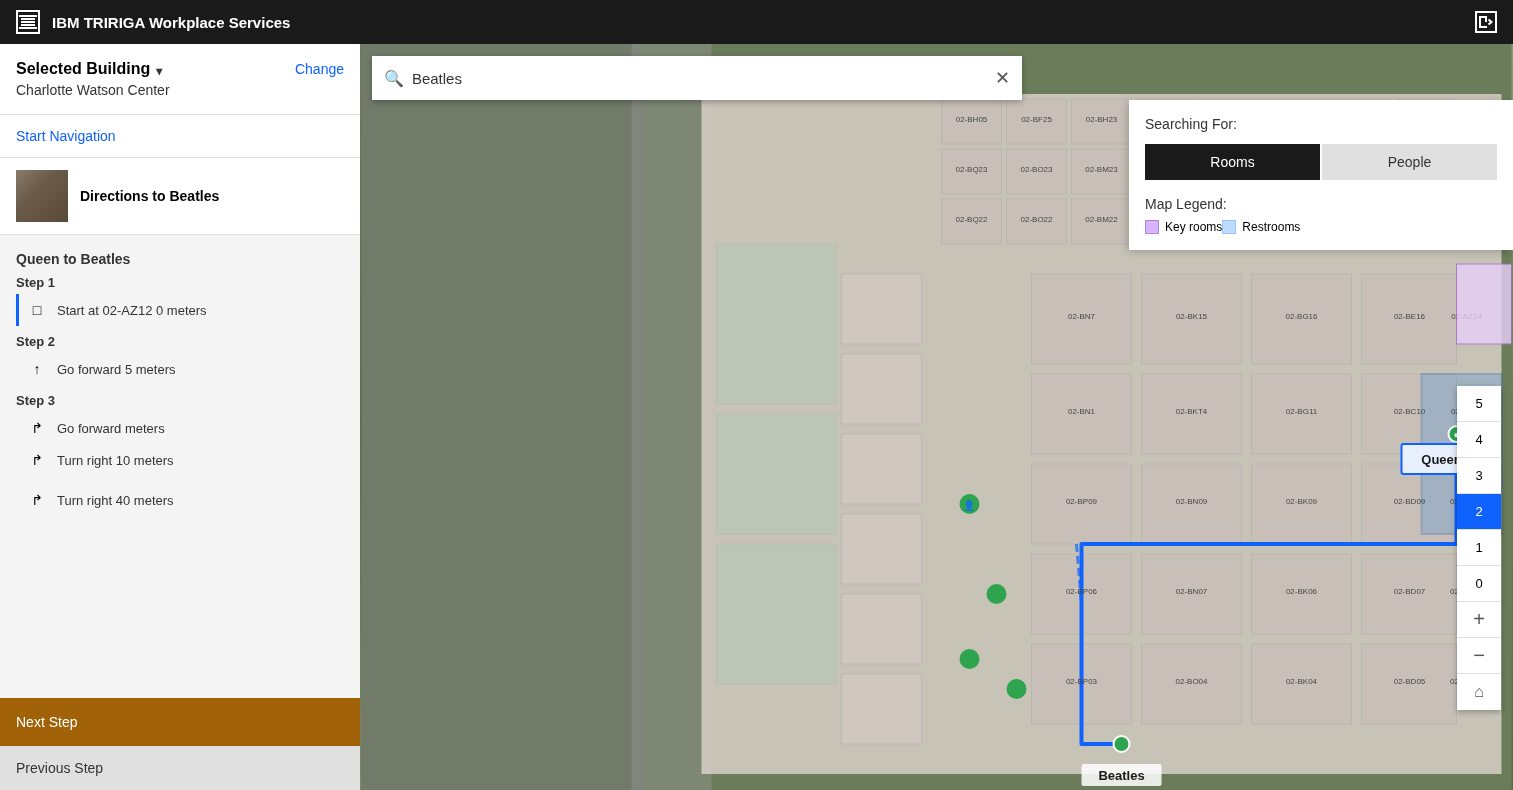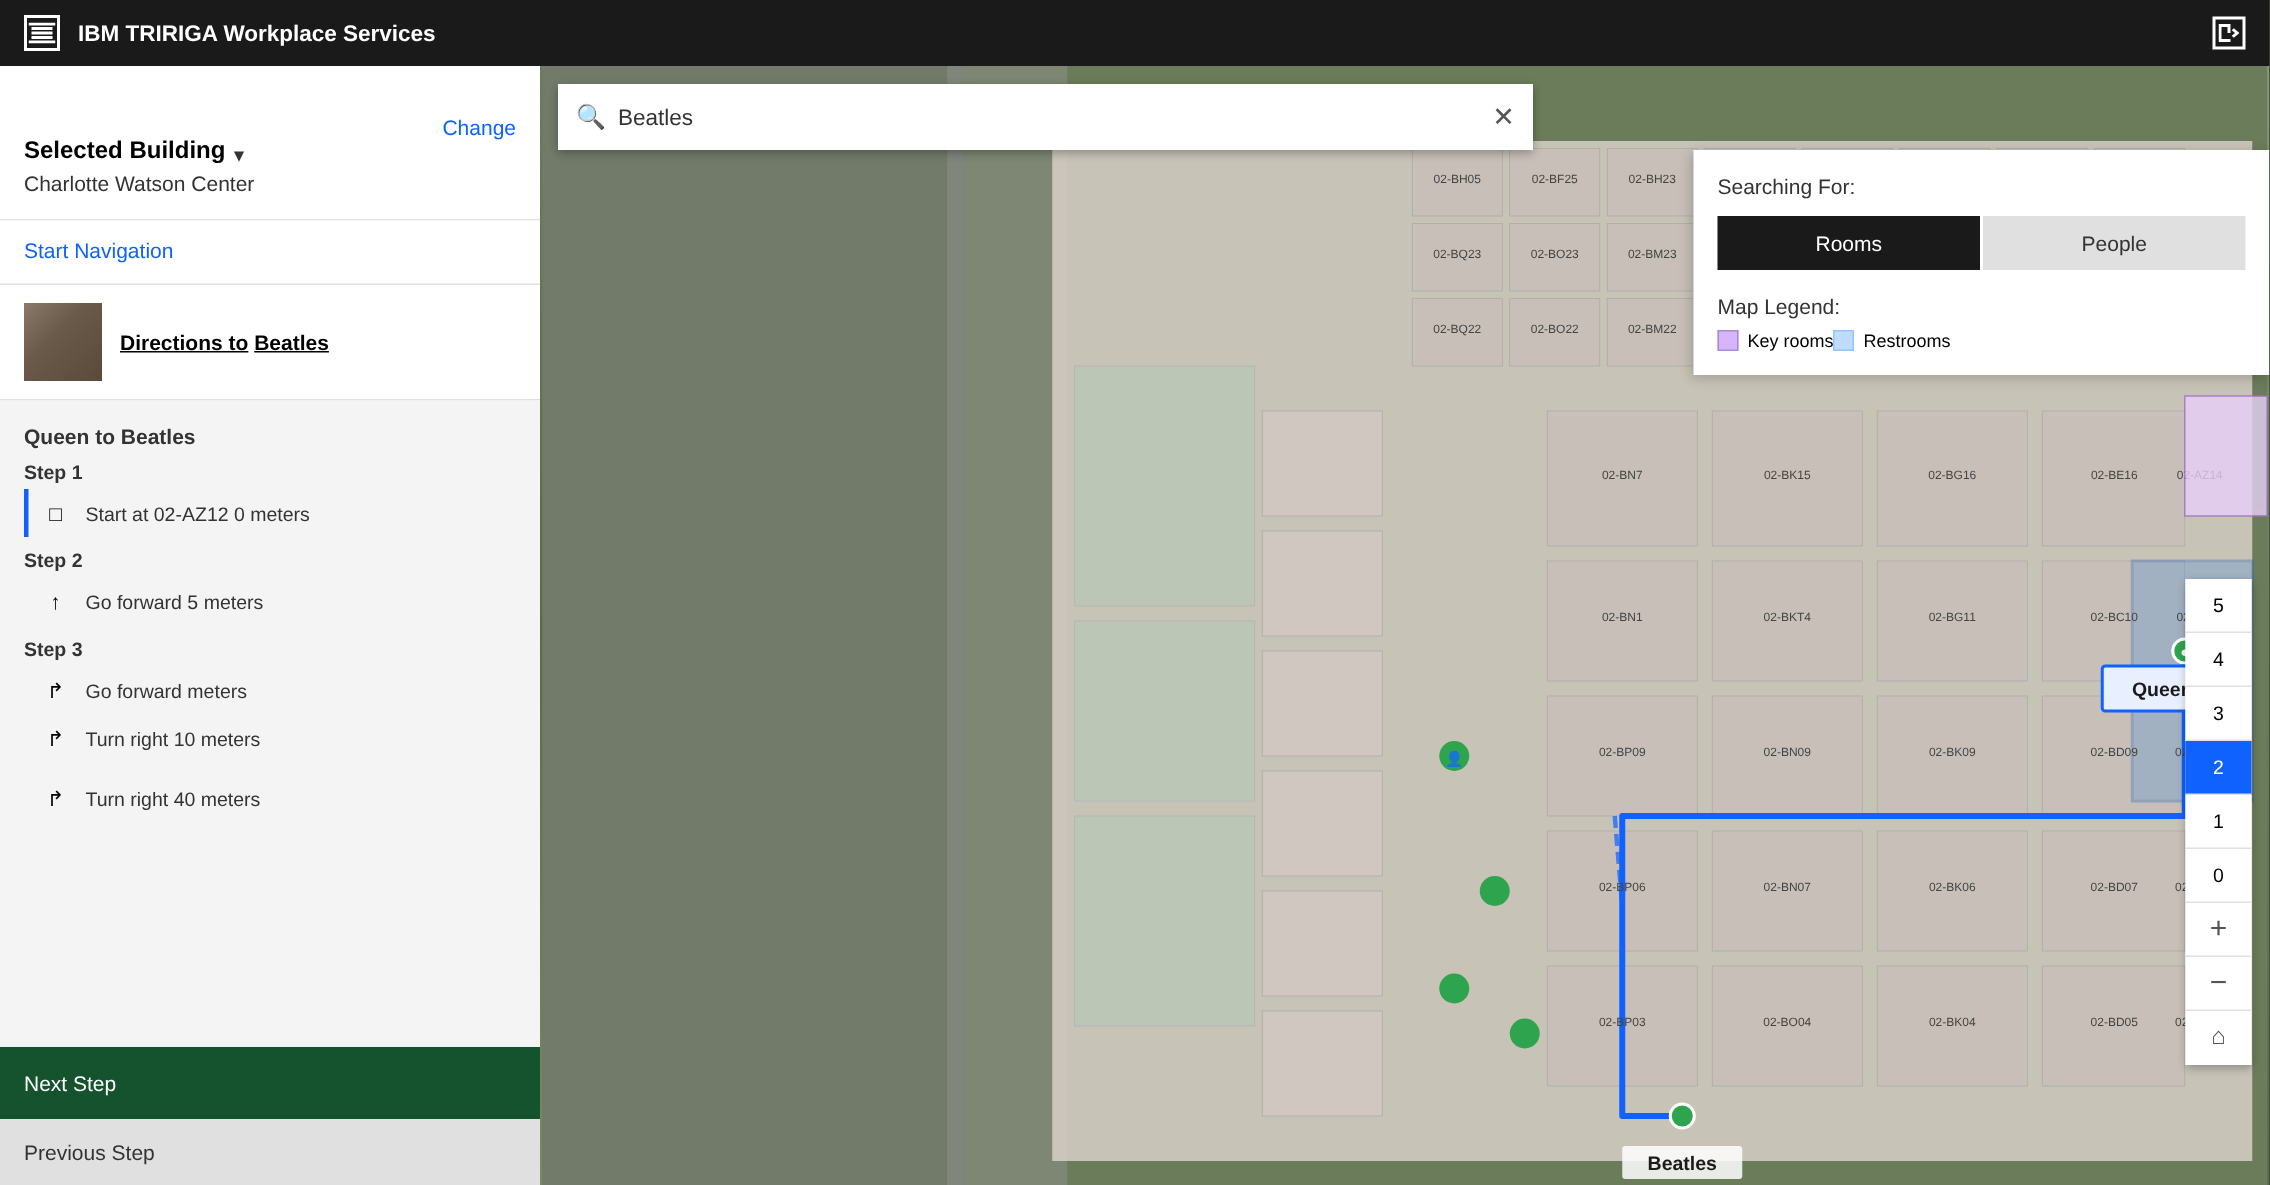--- a/index.html
+++ b/index.html
@@ -63,21 +63,20 @@
       justify-content: space-between;
       align-items: center;
       margin-bottom: 4px;
     }
     #building-header .building-title {
       font-size: 16px;
       font-weight: bold;
       display: flex;
       align-items: flex-end;
       gap: 6px;
-      margin-top: 32px;
     }
     #building-header .building-title .chevron { font-size: 12px; color: #333; }
     #building-header .change-link { color: #0f62fe; font-size: 14px; text-decoration: none; cursor: pointer; }
     #building-header .building-name { font-size: 14px; color: #333; }
 
     
     #exit-nav {
       background: white;
       padding: 12px 16px;
       border-bottom: 1px solid #e0e0e0;
@@ -99,21 +98,21 @@
       background-image: linear-gradient(135deg, #666 0%, #444 100%);
       flex-shrink: 0;
       overflow: hidden;
       position: relative;
     }
     #directions-header .thumb-img {
       width: 100%; height: 100%;
       background: linear-gradient(135deg, #8a7a6a 0%, #6a5a4a 40%, #5a4a3a 100%);
     }
     #directions-header .dir-to { font-size: 14px; }
-    #directions-header .dir-to span { font-weight: bold; text-decoration: underline; }
+    #directions-header .dir-to span { font-weight: bold; }
 
     
     #steps-panel {
       flex: 1;
       overflow-y: auto;
       background: #f4f4f4;
       padding: 16px;
     }
     .route-title { font-size: 14px; font-weight: bold; margin-bottom: 8px; color: #333; }
     .route-summary { font-size: 13px; color: #555; margin-bottom: 16px; }
@@ -134,21 +133,21 @@
       flex-shrink: 0;
       font-size: 14px;
     }
     .step-item .step-text { font-size: 13px; color: #333; }
 
     
     #bottom-buttons { background: #f4f4f4; }
     #next-step-btn {
       width: 100%;
       padding: 16px;
-      background: #14532d;
+      background: #a16207;
       color: white;
       border: none;
       font-size: 14px;
       cursor: pointer;
       text-align: left;
     }
     #prev-step-btn {
       width: 100%;
       padding: 14px 16px;
       background: #e0e0e0;

